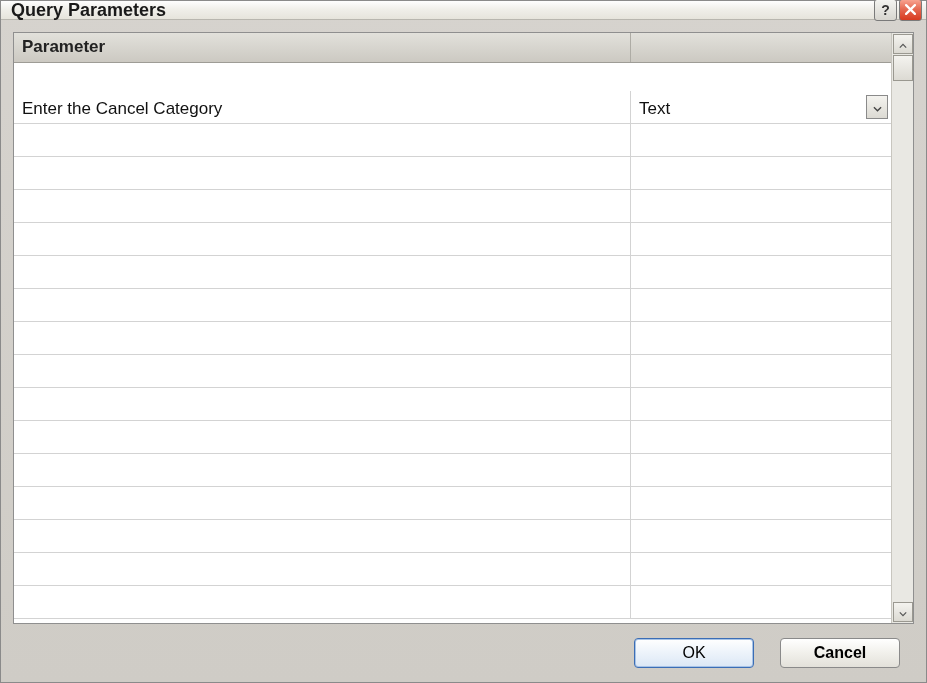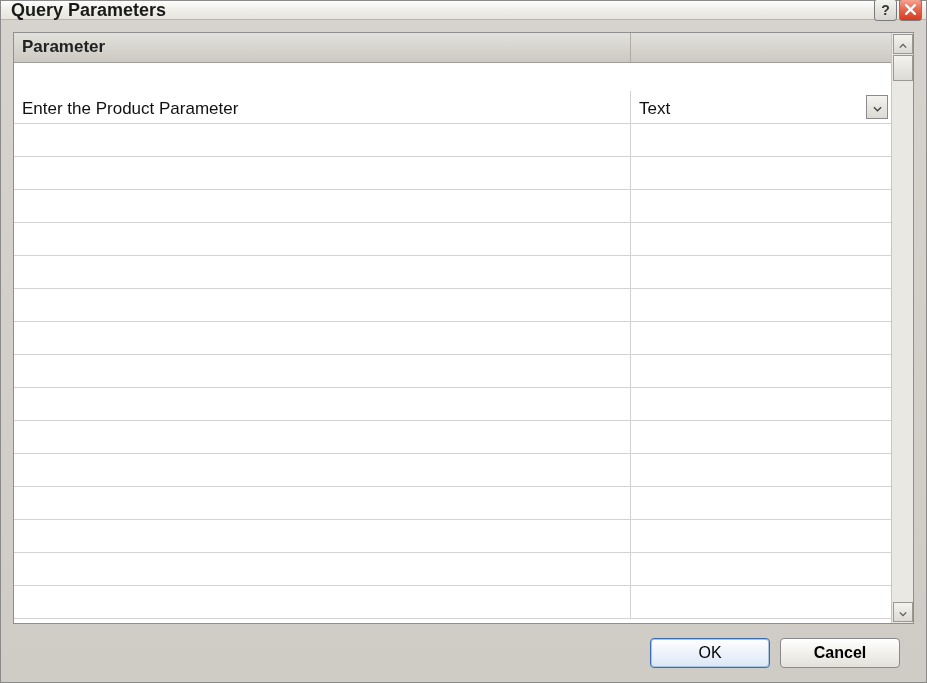--- a/index.html
+++ b/index.html
@@ -157,21 +157,21 @@
     cursor: pointer;
   }
 
   
   .footer {
     height: 58px;
     display: flex;
     align-items: center;
     justify-content: flex-end;
     padding: 0 14px;
-    gap: 10px;
+    gap: 26px;
   }
   .btn {
     min-width: 120px;
     height: 30px;
     border-radius: 4px;
     font-family: inherit;
     font-size: 16px;
     cursor: pointer;
     padding: 0 8px;
   }
@@ -211,21 +211,21 @@
     <div class="grid-wrap">
 
       <div class="grid">
         <div class="grid-header">
           <div class="gh-cell gh-param">Parameter</div>
         </div>
         <div class="grid-body" id="grid-body">
 
         <div class="grid-row">
               <div class="gc gc-param">
-                <span>Enter the Product Parameter</span>
+                <span>Enter the Cancel Category</span>
               </div>
               <div class="gc gc-type">
                 <span>Text</span>
                 <div class="combo-btn">
                   <span><svg viewBox="0 0 10 6">
                       <path d="M1 1 L5 5 L9 1" fill="none" stroke="#444" stroke-width="1.5"></path>
                     </svg></span>
                 </div>
               </div>
             </div>

